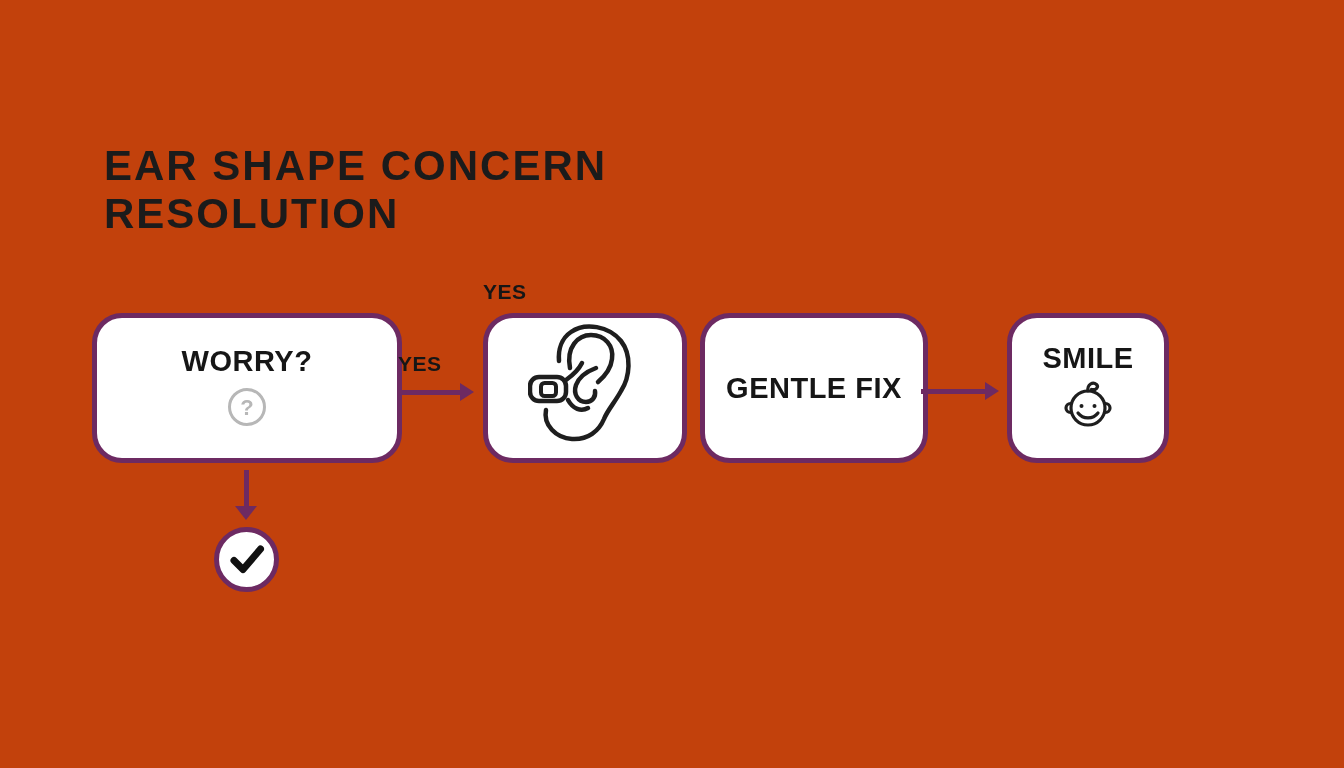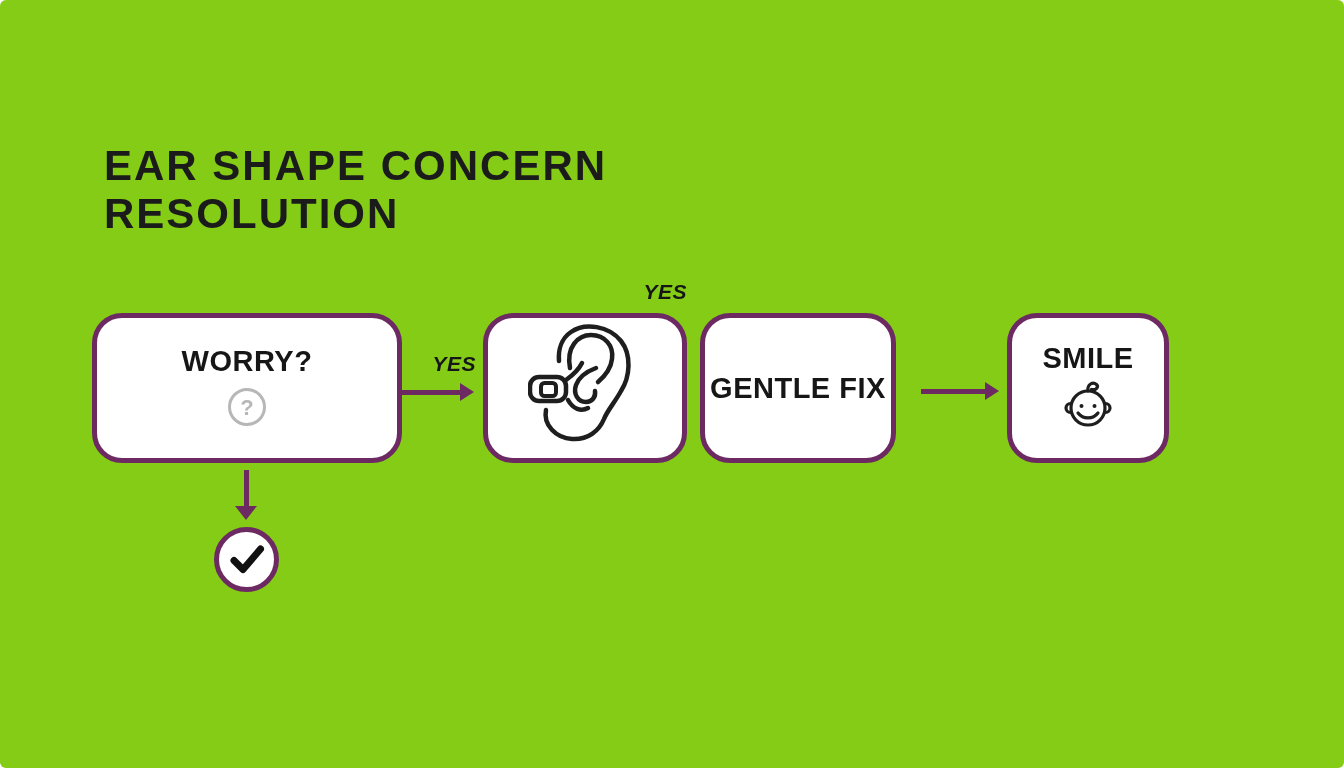--- a/index.html
+++ b/index.html
@@ -1,44 +1,43 @@
 <!DOCTYPE html>
 <html><head>
 <meta charset="utf-8">
 <style>
   * { margin:0; padding:0; box-sizing:border-box; }
   html,body { background:#ffffff; }
   .canvas {
     position:relative; width:1344px; height:768px; overflow:hidden;
-    background:#84cc16;
+    background:#c2410c;
     font-family:"Liberation Sans","DejaVu Sans",sans-serif;
     color:#1b1b1b;
-    border-radius:6px;
   }
   .page-title {
     position:absolute; left:104px; top:142px; width:640px;
     font-size:42px; font-weight:700; letter-spacing:2px; line-height:48px;
     color:#1b1b1b; text-transform:uppercase;
   }
   .node {
     position:absolute; top:313px; height:150px;
     background:#ffffff; border:5px solid #6d2a62; border-radius:30px;
     display:flex; flex-direction:column; align-items:center; justify-content:center;
   }
   .node-worry  { left:92px;  width:310px; }
   .node-ear    { left:483px;  width:204px; }
-  .node-fix    { left:700px;  width:196px; }
+  .node-fix    { left:700px;  width:228px; }
   .node-smile  { left:1007px; width:162px; }
   .node-label {
     font-size:29px; font-weight:700; letter-spacing:0.5px; color:#161616;
     line-height:32px; text-align:center;
   }
   .edge-label {
     position:absolute; font-size:21px; font-weight:700; letter-spacing:0.5px;
-    color:#161616; text-align:right;font-style:italic;
+    color:#161616; text-align:left;
   }
   .edge-label-yes   { left:398px; width:78px;  top:352px; }
   .ear-node-caption { left:483px; width:204px; top:280px; }
 
   .arrow-right { position:absolute; height:18px; }
   .arrow-right .shaft {
     position:absolute; left:0; right:12px; top:6.5px; height:5px; background:#6d2a62;
   }
   .arrow-right .head {
     position:absolute; right:0; top:0; width:0; height:0;

